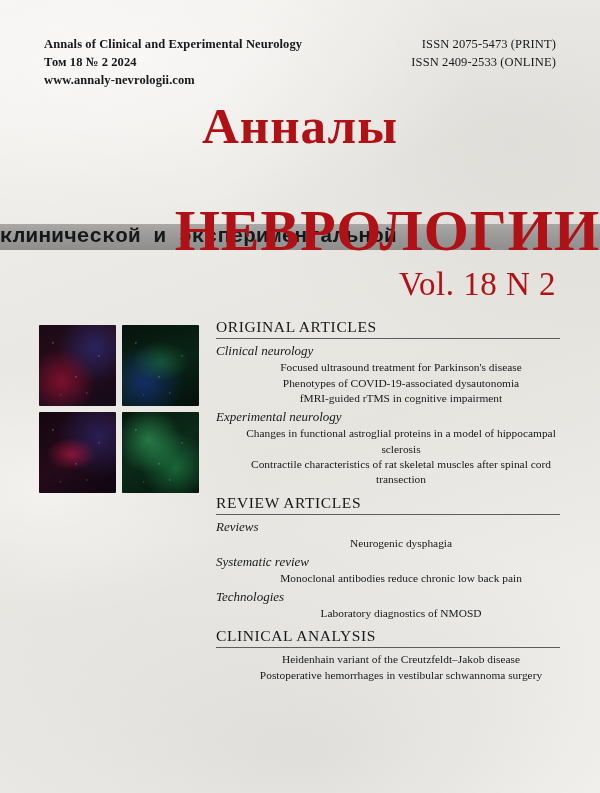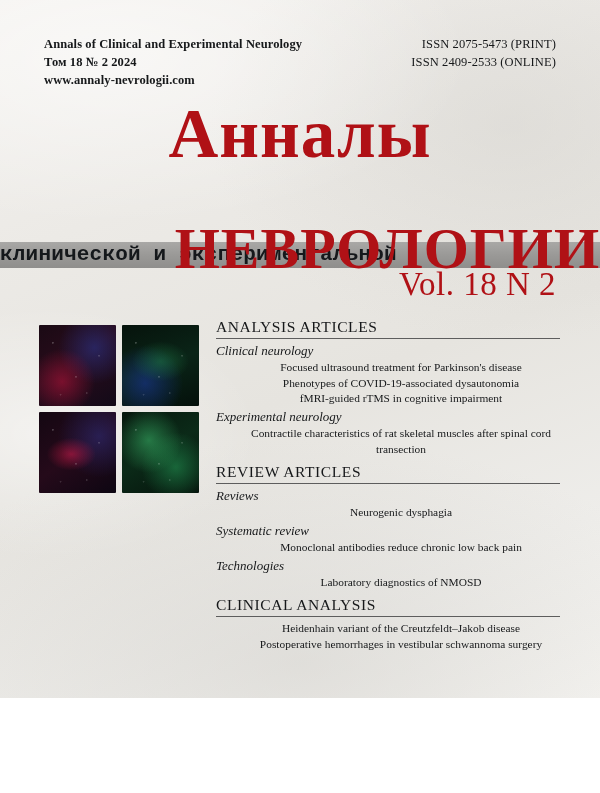--- a/index.html
+++ b/index.html
@@ -3,21 +3,21 @@
 <meta charset="utf-8">
 <style>
   html, body {
     margin: 0;
     padding: 0;
     background: #ffffff;
   }
   #cover {
     position: relative;
     width: 600px;
-    height: 698px;
+    height: 793px;
     background: linear-gradient(160deg, #f4f2ef 0%, #eceae6 28%, #e6e4df 55%, #eeedea 80%, #f6f5f2 100%);
     overflow: hidden;
     font-family: "Liberation Serif", serif;
     color: #1a1a1a;
   }
   
   #cover::before {
     content: "";
     position: absolute;
     inset: 0;
@@ -61,21 +61,21 @@
   .masthead {
     position: absolute;
     top: 102px;
     left: 0;
     right: 0;
     text-align: center;
   }
   .title-main {
     font-family: "Liberation Serif", serif;
     font-weight: bold;
-    font-size: 69px;
+    font-size: 51px;
     line-height: 0.95;
     letter-spacing: 1px;
     color: #b01116;
     margin: 0;
   }
   .grey-band {
     position: absolute;
     left: 0;
     right: 0;
     top: 74px;
@@ -242,29 +242,30 @@
   <div class="image-grid">
     <div class="micro micro-1"></div>
     <div class="micro micro-2"></div>
     <div class="micro micro-3"></div>
     <div class="micro micro-4"></div>
   </div>
 
   <div class="contents">
 
     <div class="block">
-      <div class="section-head">ANALYSIS ARTICLES</div>
+      <div class="section-head">ORIGINAL ARTICLES</div>
       <div class="group">
         <div class="rubric">Clinical neurology</div>
         <div class="article">Focused ultrasound treatment for Parkinson's disease</div>
         <div class="article">Phenotypes of COVID-19-associated dysautonomia</div>
         <div class="article">fMRI-guided rTMS in cognitive impairment</div>
       </div>
       <div class="group">
         <div class="rubric">Experimental neurology</div>
+        <div class="article">Changes in functional astroglial proteins in a model of hippocampal sclerosis</div>
         <div class="article">Contractile characteristics of rat skeletal muscles after spinal cord transection</div>
       </div>
     </div>
 
     <div class="block">
       <div class="section-head">REVIEW ARTICLES</div>
       <div class="group">
         <div class="rubric">Reviews</div>
         <div class="article">Neurogenic dysphagia</div>
       </div>

